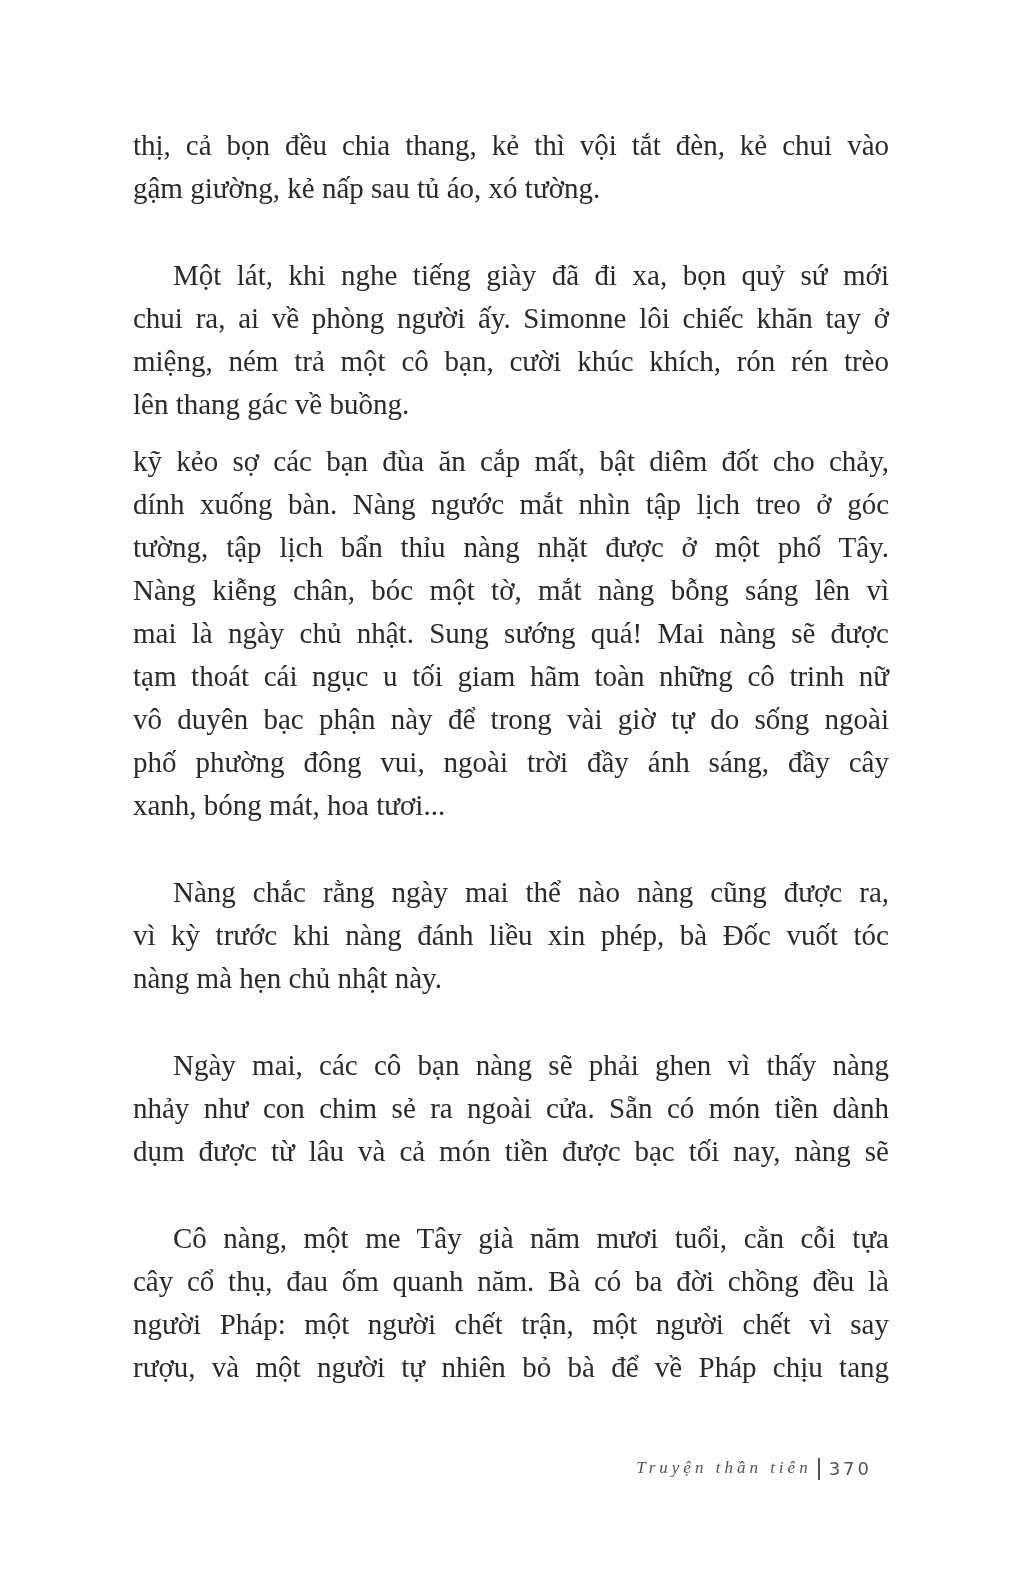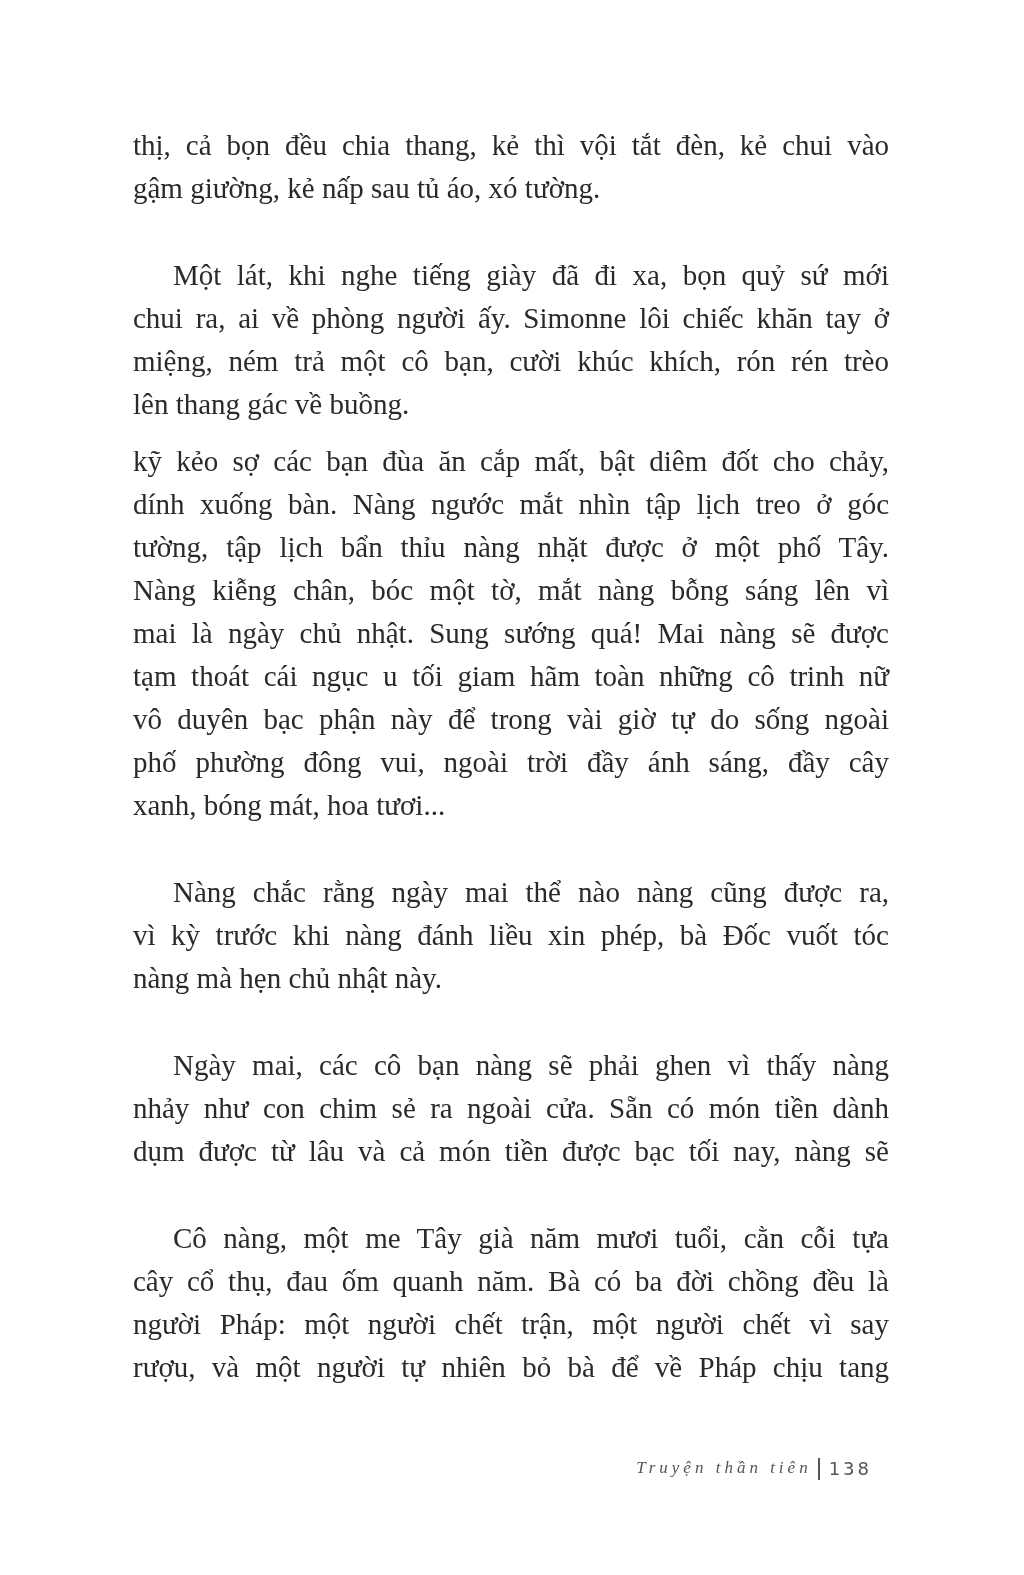--- a/index.html
+++ b/index.html
@@ -112,14 +112,14 @@
     <span class="line">cây cổ thụ, đau ốm quanh năm. Bà có ba đời chồng đều là</span>
     <span class="line">người Pháp: một người chết trận, một người chết vì say</span>
     <span class="line">rượu, và một người tự nhiên bỏ bà để về Pháp chịu tang</span>
   </div>
 
 </div>
 
 <div class="footer">
   <span class="footer-title">Truyện thần tiên</span>
   <span class="footer-sep"></span>
-  <span class="footer-page">138</span>
+  <span class="footer-page">370</span>
 </div>
 
 </body></html>

